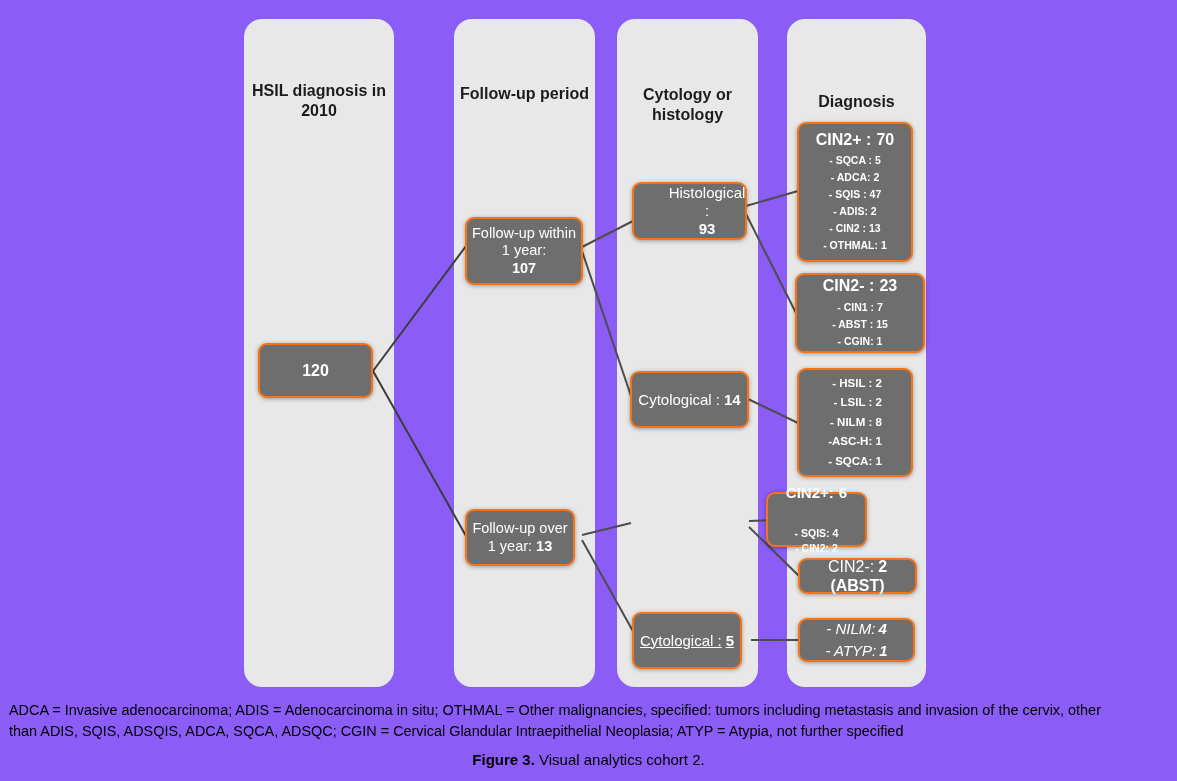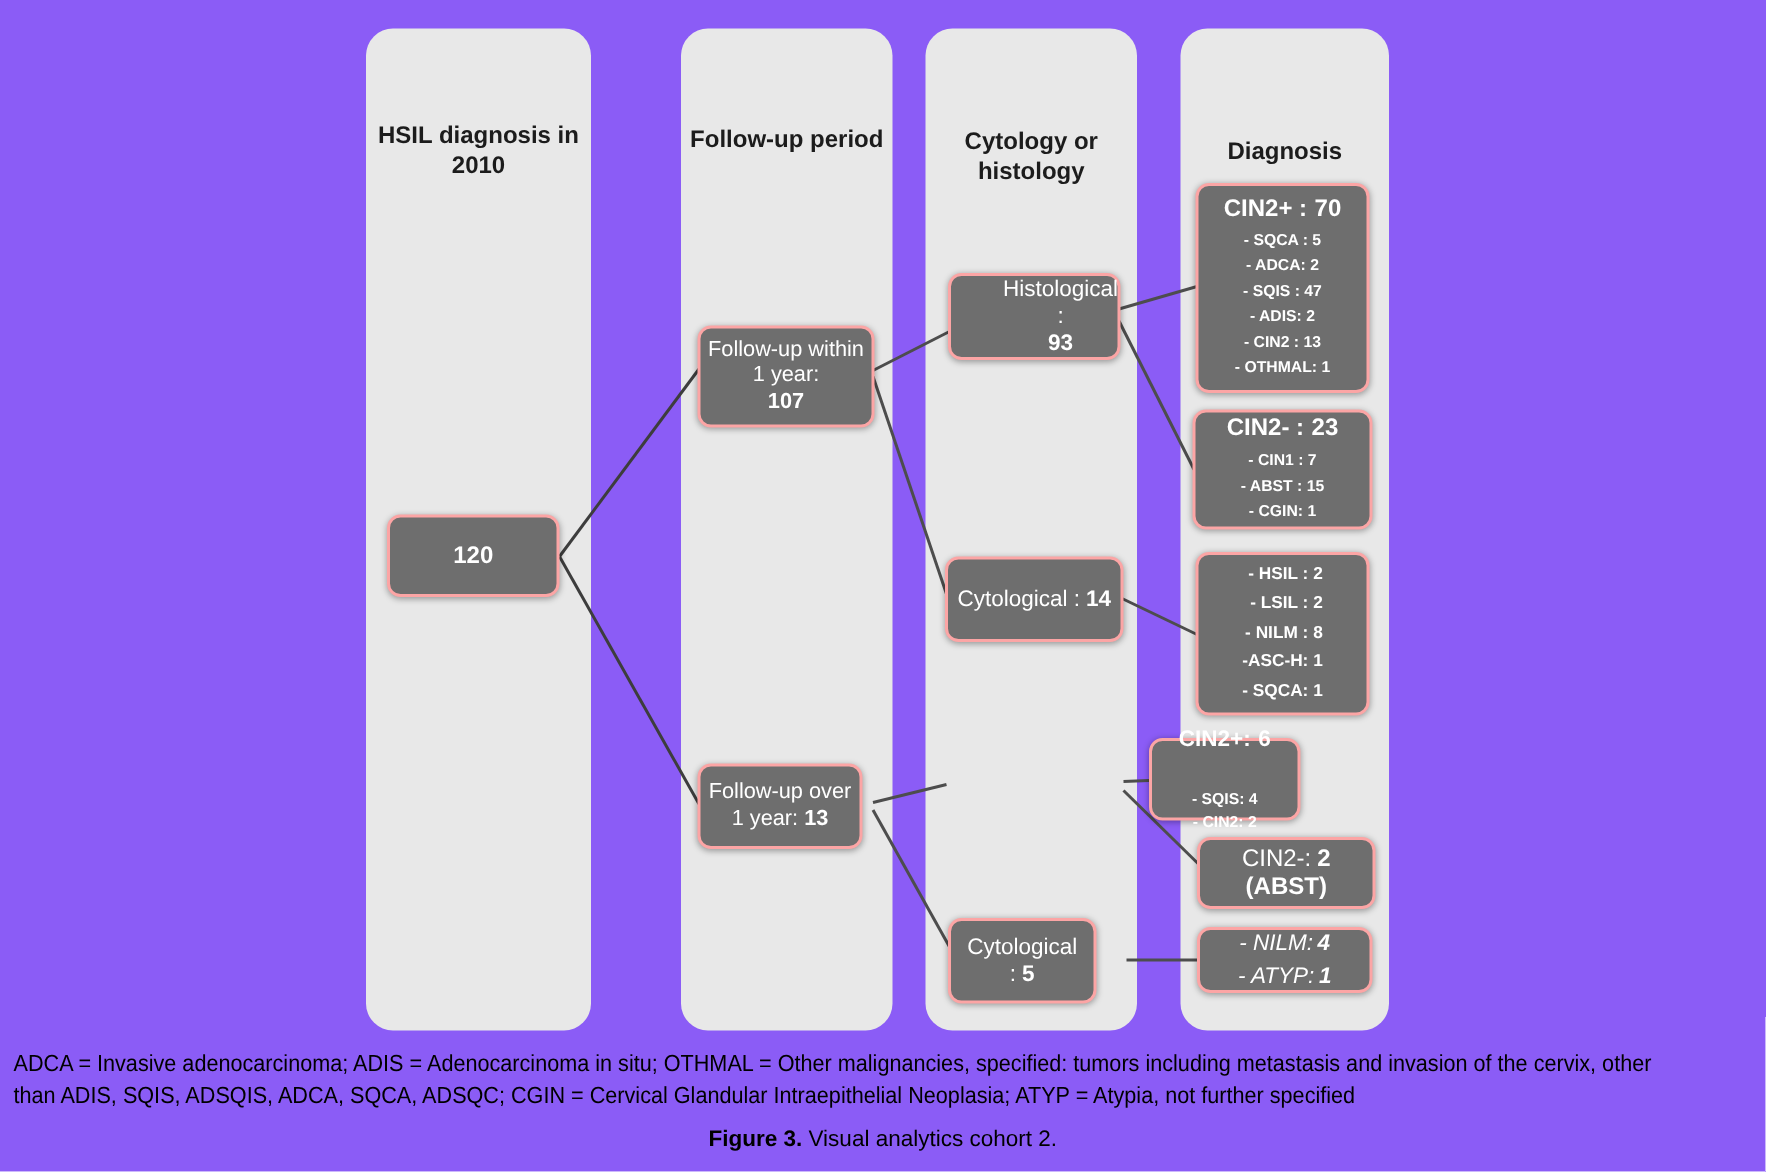--- a/index.html
+++ b/index.html
@@ -31,21 +31,21 @@
   }
   #lines {
     position: absolute;
     left: 0; top: 0;
     z-index: 2;
   }
   .node {
     position: absolute;
     z-index: 3;
     background: #6e6e6e;
-    border: 2px solid #fca5a5;
+    border: 2px solid #f97316;
     border-radius: 9px;
     box-shadow: 0 1px 4px rgba(0,0,0,0.35);
     color: #ffffff;
     display: flex;
     flex-direction: column;
     align-items: center;
     justify-content: center;
     text-align: center;
     font-size: 15px;
     line-height: 1.2;
@@ -132,37 +132,37 @@
 
   <div class="node stack" style="left:632px; top:182px; width:115px; height:58px;padding-left:38px;">
     <span class="nv"><span>Histological :</span><span class="val">93</span></span>
   </div>
 
   <div class="node" style="left:630px; top:371px; width:119px; height:57px;">
     <span class="nv"><span>Cytological :</span><span class="val">14</span></span>
   </div>
 
 
-  <div class="node" style="left:632px; top:612px; width:99px; height:57px;">
+  <div class="node" style="left:632px; top:612px; width:110px; height:57px;text-decoration:underline;">
     <span class="nv"><span>Cytological :</span><span class="val">5</span></span>
   </div>
 
   <div class="node" style="left:797px; top:122px; width:116px; height:140px;">
     <div class="title"><span>CIN2+ :</span><span class="val">70</span></div>
     <div class="items">
       <div>- SQCA : 5</div>
       <div>- ADCA: 2</div>
       <div>- SQIS : 47</div>
       <div>- ADIS: 2</div>
       <div>- CIN2 : 13</div>
       <div>- OTHMAL: 1</div>
     </div>
   </div>
 
-  <div class="node" style="left:795px; top:273px; width:120px; height:80px;">
+  <div class="node" style="left:795px; top:273px; width:130px; height:80px;">
     <div class="title"><span>CIN2- :</span><span class="val">23</span></div>
     <div class="items">
       <div>- CIN1 : 7</div>
       <div>- ABST : 15</div>
       <div>- CGIN: 1</div>
     </div>
   </div>
 
   <div class="node" style="left:797px; top:368px; width:116px; height:109px;text-align:right;">
     <div class="items" style="font-size:11.5px; line-height:1.7;">
@@ -175,21 +175,21 @@
   </div>
 
   <div class="node" style="left:766px; top:492px; width:101px; height:55px;gap:24px;">
     <div class="title" style="font-size:15px; margin-bottom:0;"><span>CIN2+:</span><span class="val">6</span></div>
     <div class="items" style="line-height:1.45;">
       <div>- SQIS: 4</div>
       <div>- CIN2: 2</div>
     </div>
   </div>
 
-  <div class="node single" style="left:798px; top:558px; width:119px; height:48px;">
+  <div class="node single" style="left:798px; top:558px; width:119px; height:36px;">
     <span class="nv"><span>CIN2-:</span><span class="val">2 (ABST)</span></span>
   </div>
 
   <div class="node" style="left:798px; top:618px; width:117px; height:44px;font-style:italic;">
     <div class="items items-lg">
       <div><span>- NILM:</span><span class="val">4</span></div>
       <div><span>- ATYP:</span><span class="val">1</span></div>
     </div>
   </div>
 

